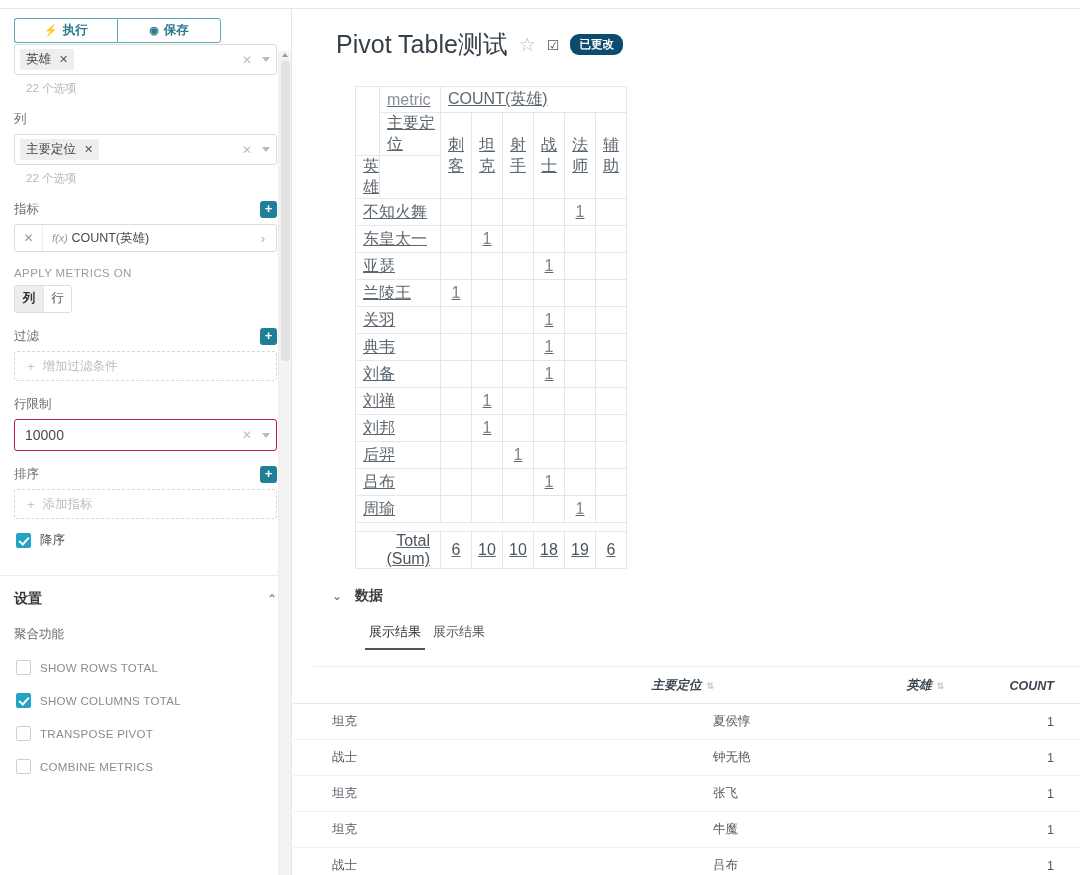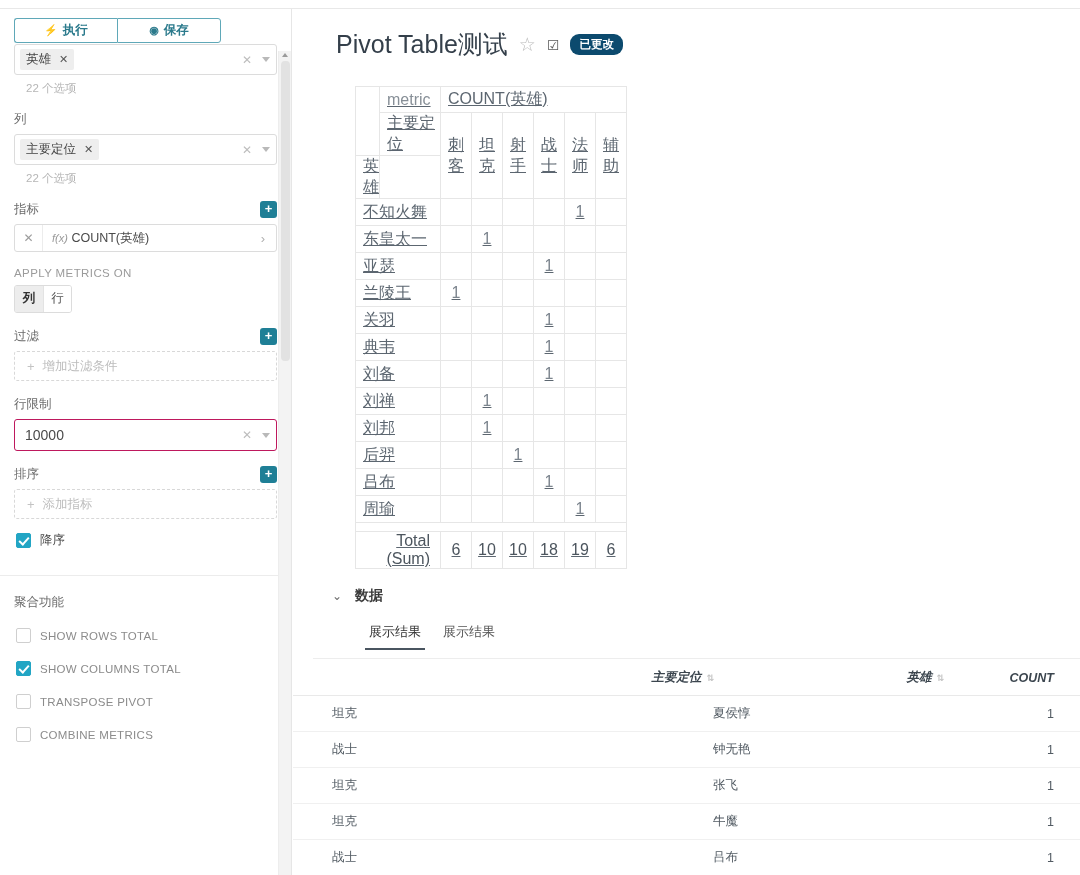--- a/index.html
+++ b/index.html
@@ -181,21 +181,21 @@
   .pv-total-lbl { text-align: right !important; padding-right: 10px !important; height: 28px; font-weight: bold; color: #4c555e; }
   .pv-total-cell { height: 28px; font-weight: bold; color: #4c555e; }
 
   
   .data-section { position: absolute; left: 0; top: 578px; width: 787px; }
   .data-head {
     display: flex; align-items: center; gap: 13px; padding-left: 39px;
     font-size: 14px; font-weight: bold; color: #3b3b3b;
   }
   .chev-down-small { color: #6d6d6d; font-size: 12px; font-weight: normal; }
-  .tabs { display: flex; gap: 14px; padding: 18px 0 8px 52px; border-bottom: 1px solid #ededed;
+  .tabs { display: flex; gap: 4px; padding: 18px 0 16px 52px; border-bottom: 1px solid #ededed;
           margin-left: 20px; margin-right: 0px; }
   .tab { font-size: 13px; color: #555; padding: 0 4px 7px 4px; cursor: pointer; }
   .tab.active { border-bottom: 2px solid #4a5560; color: #333; }
 
   table.grid { width: 100%; border-collapse: collapse; font-size: 12.5px; }
   table.grid th {
     text-align: right; font-weight: bold; color: #3c464f; padding: 10px 0 9px 0;
     border-bottom: 1px solid #e9e9e9; font-size: 12.5px; font-style: italic;
   }
   table.grid td {
@@ -310,20 +310,24 @@
         <span class="pl">+</span>
         <span>添加指标</span>
       </div>
 
       <div class="cb-row">
         <span class="cb on"></span>
         <span class="cb-label">降序</span>
       </div>
 
       <div class="section-div"></div>
+      <div class="section-head">
+        <span>设置</span>
+        <span class="chev-up">⌃</span>
+      </div>
 
       <div class="sb-label">聚合功能</div>
 
       <div class="cb-row" style="margin-top:17px">
         <span class="cb"></span>
         <span class="cb-label caps">SHOW ROWS TOTAL</span>
       </div>
       <div class="cb-row" style="margin-top:18px">
         <span class="cb on"></span>
         <span class="cb-label caps">SHOW COLUMNS TOTAL</span>

